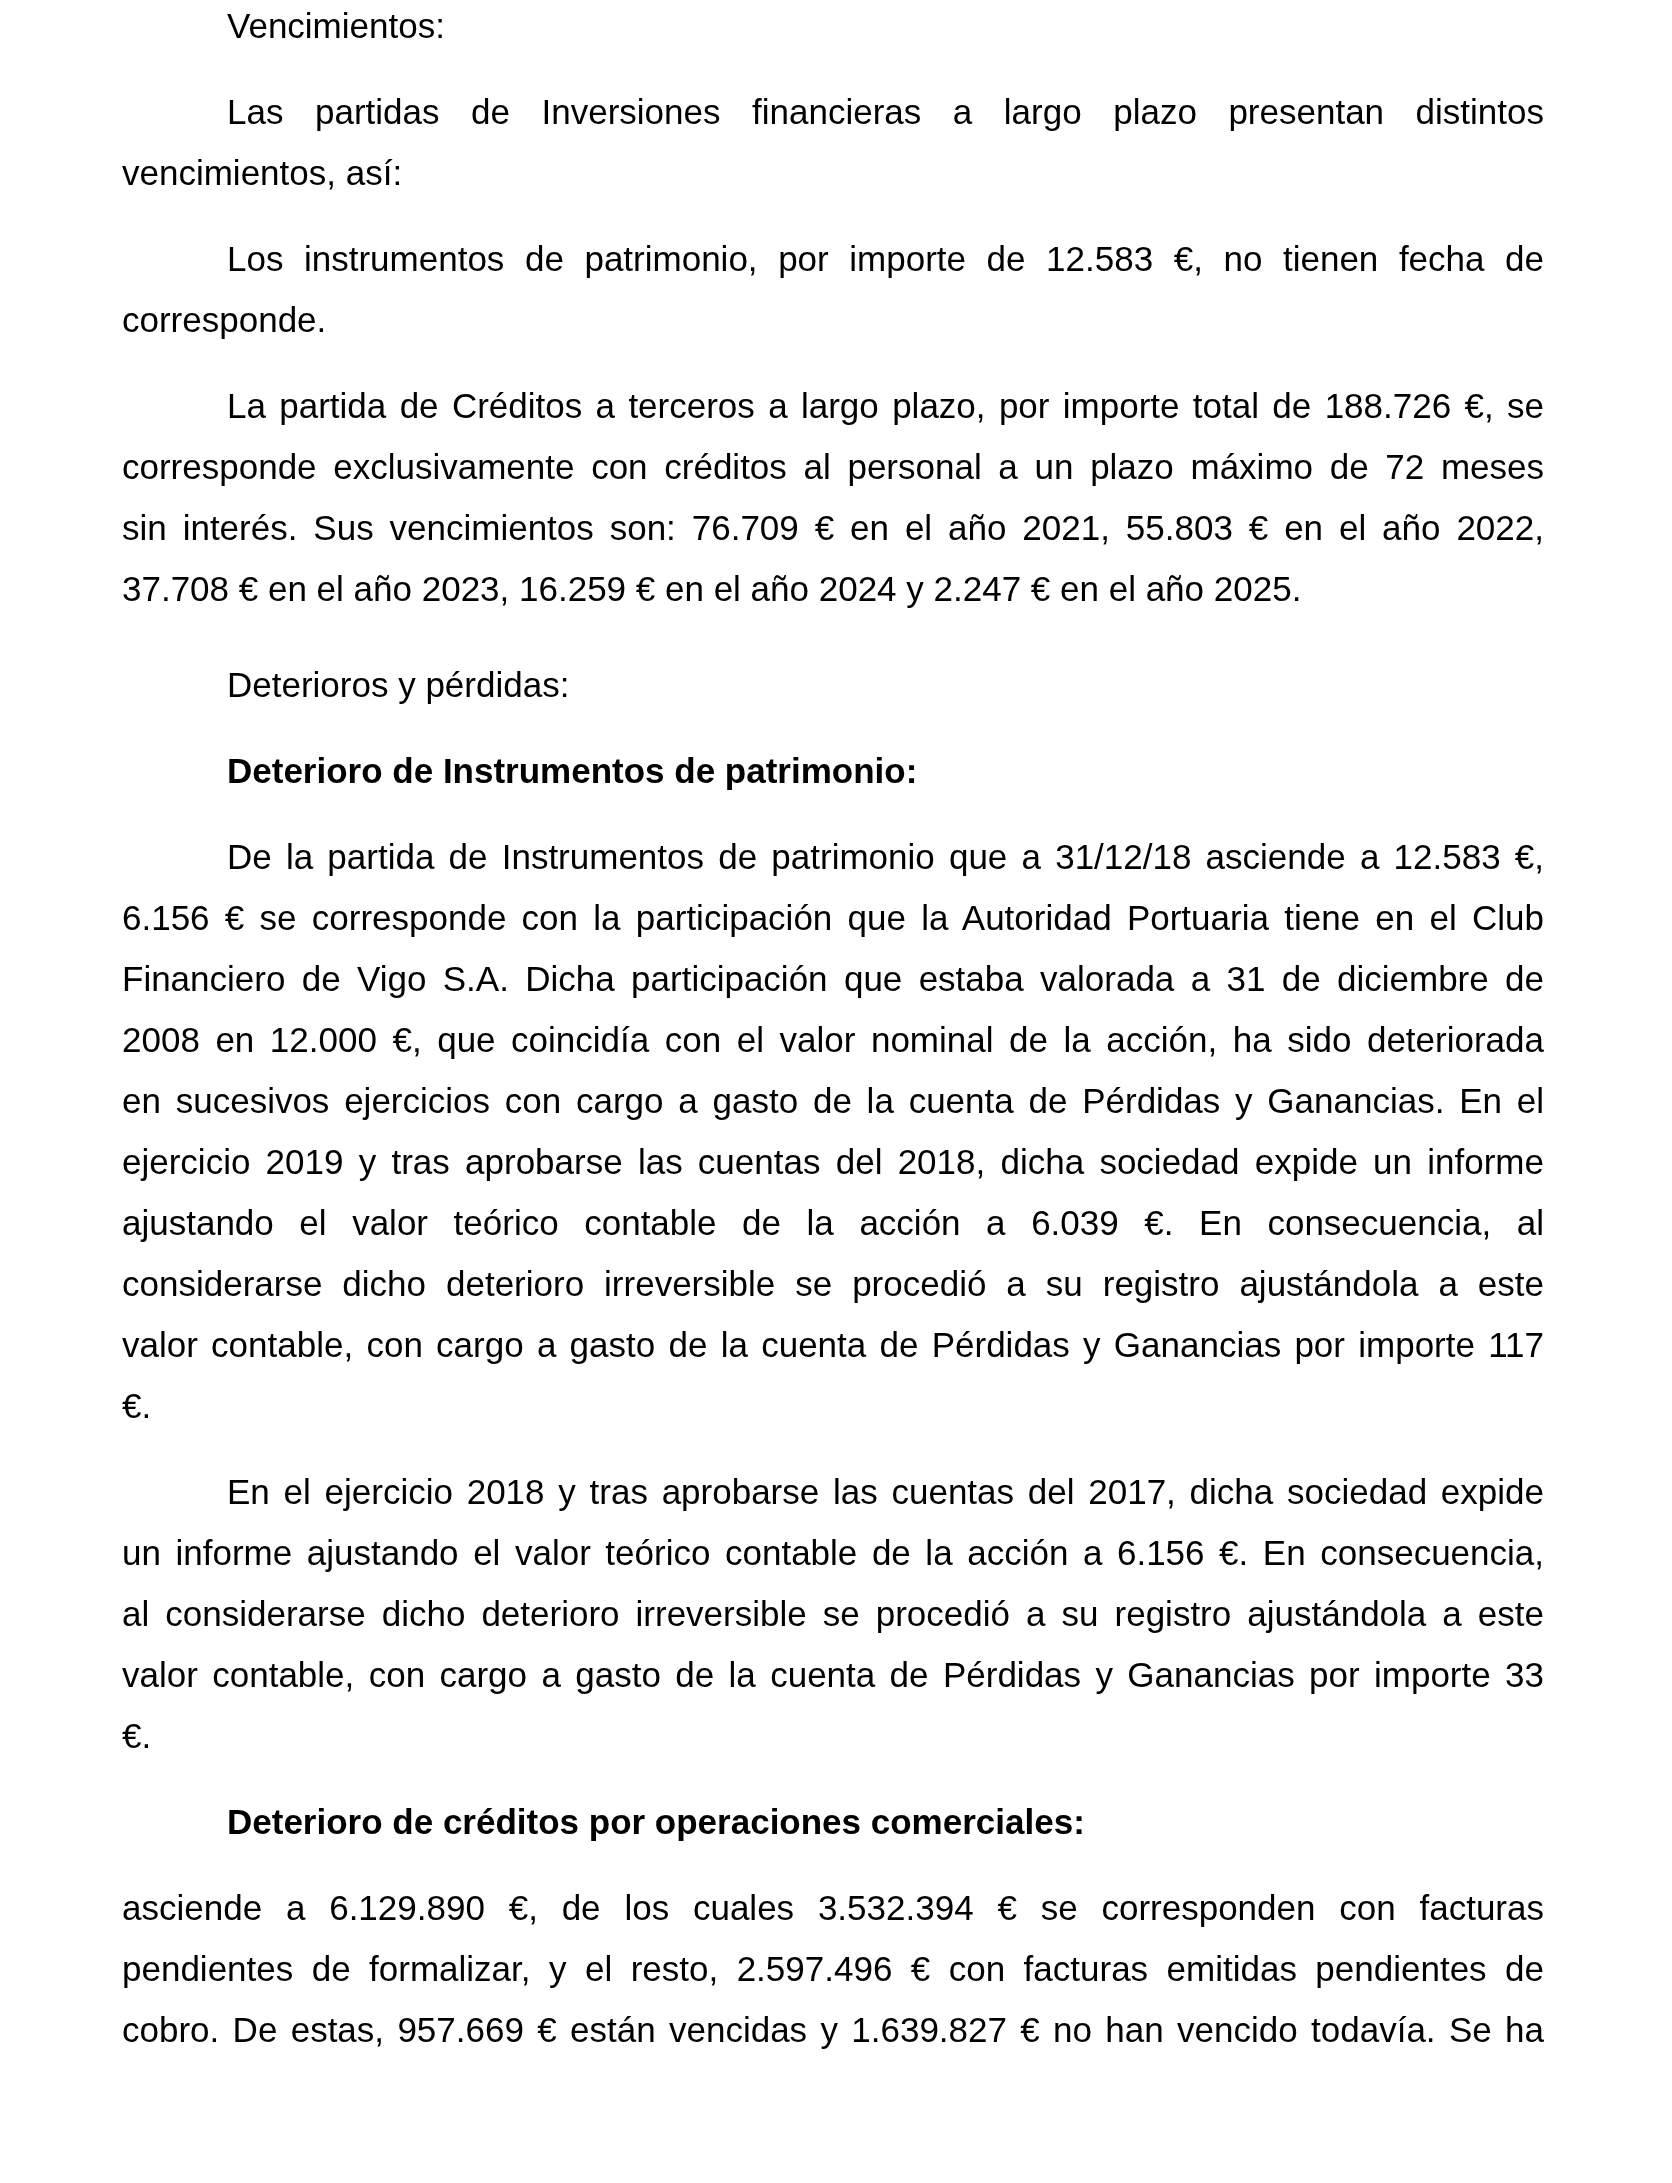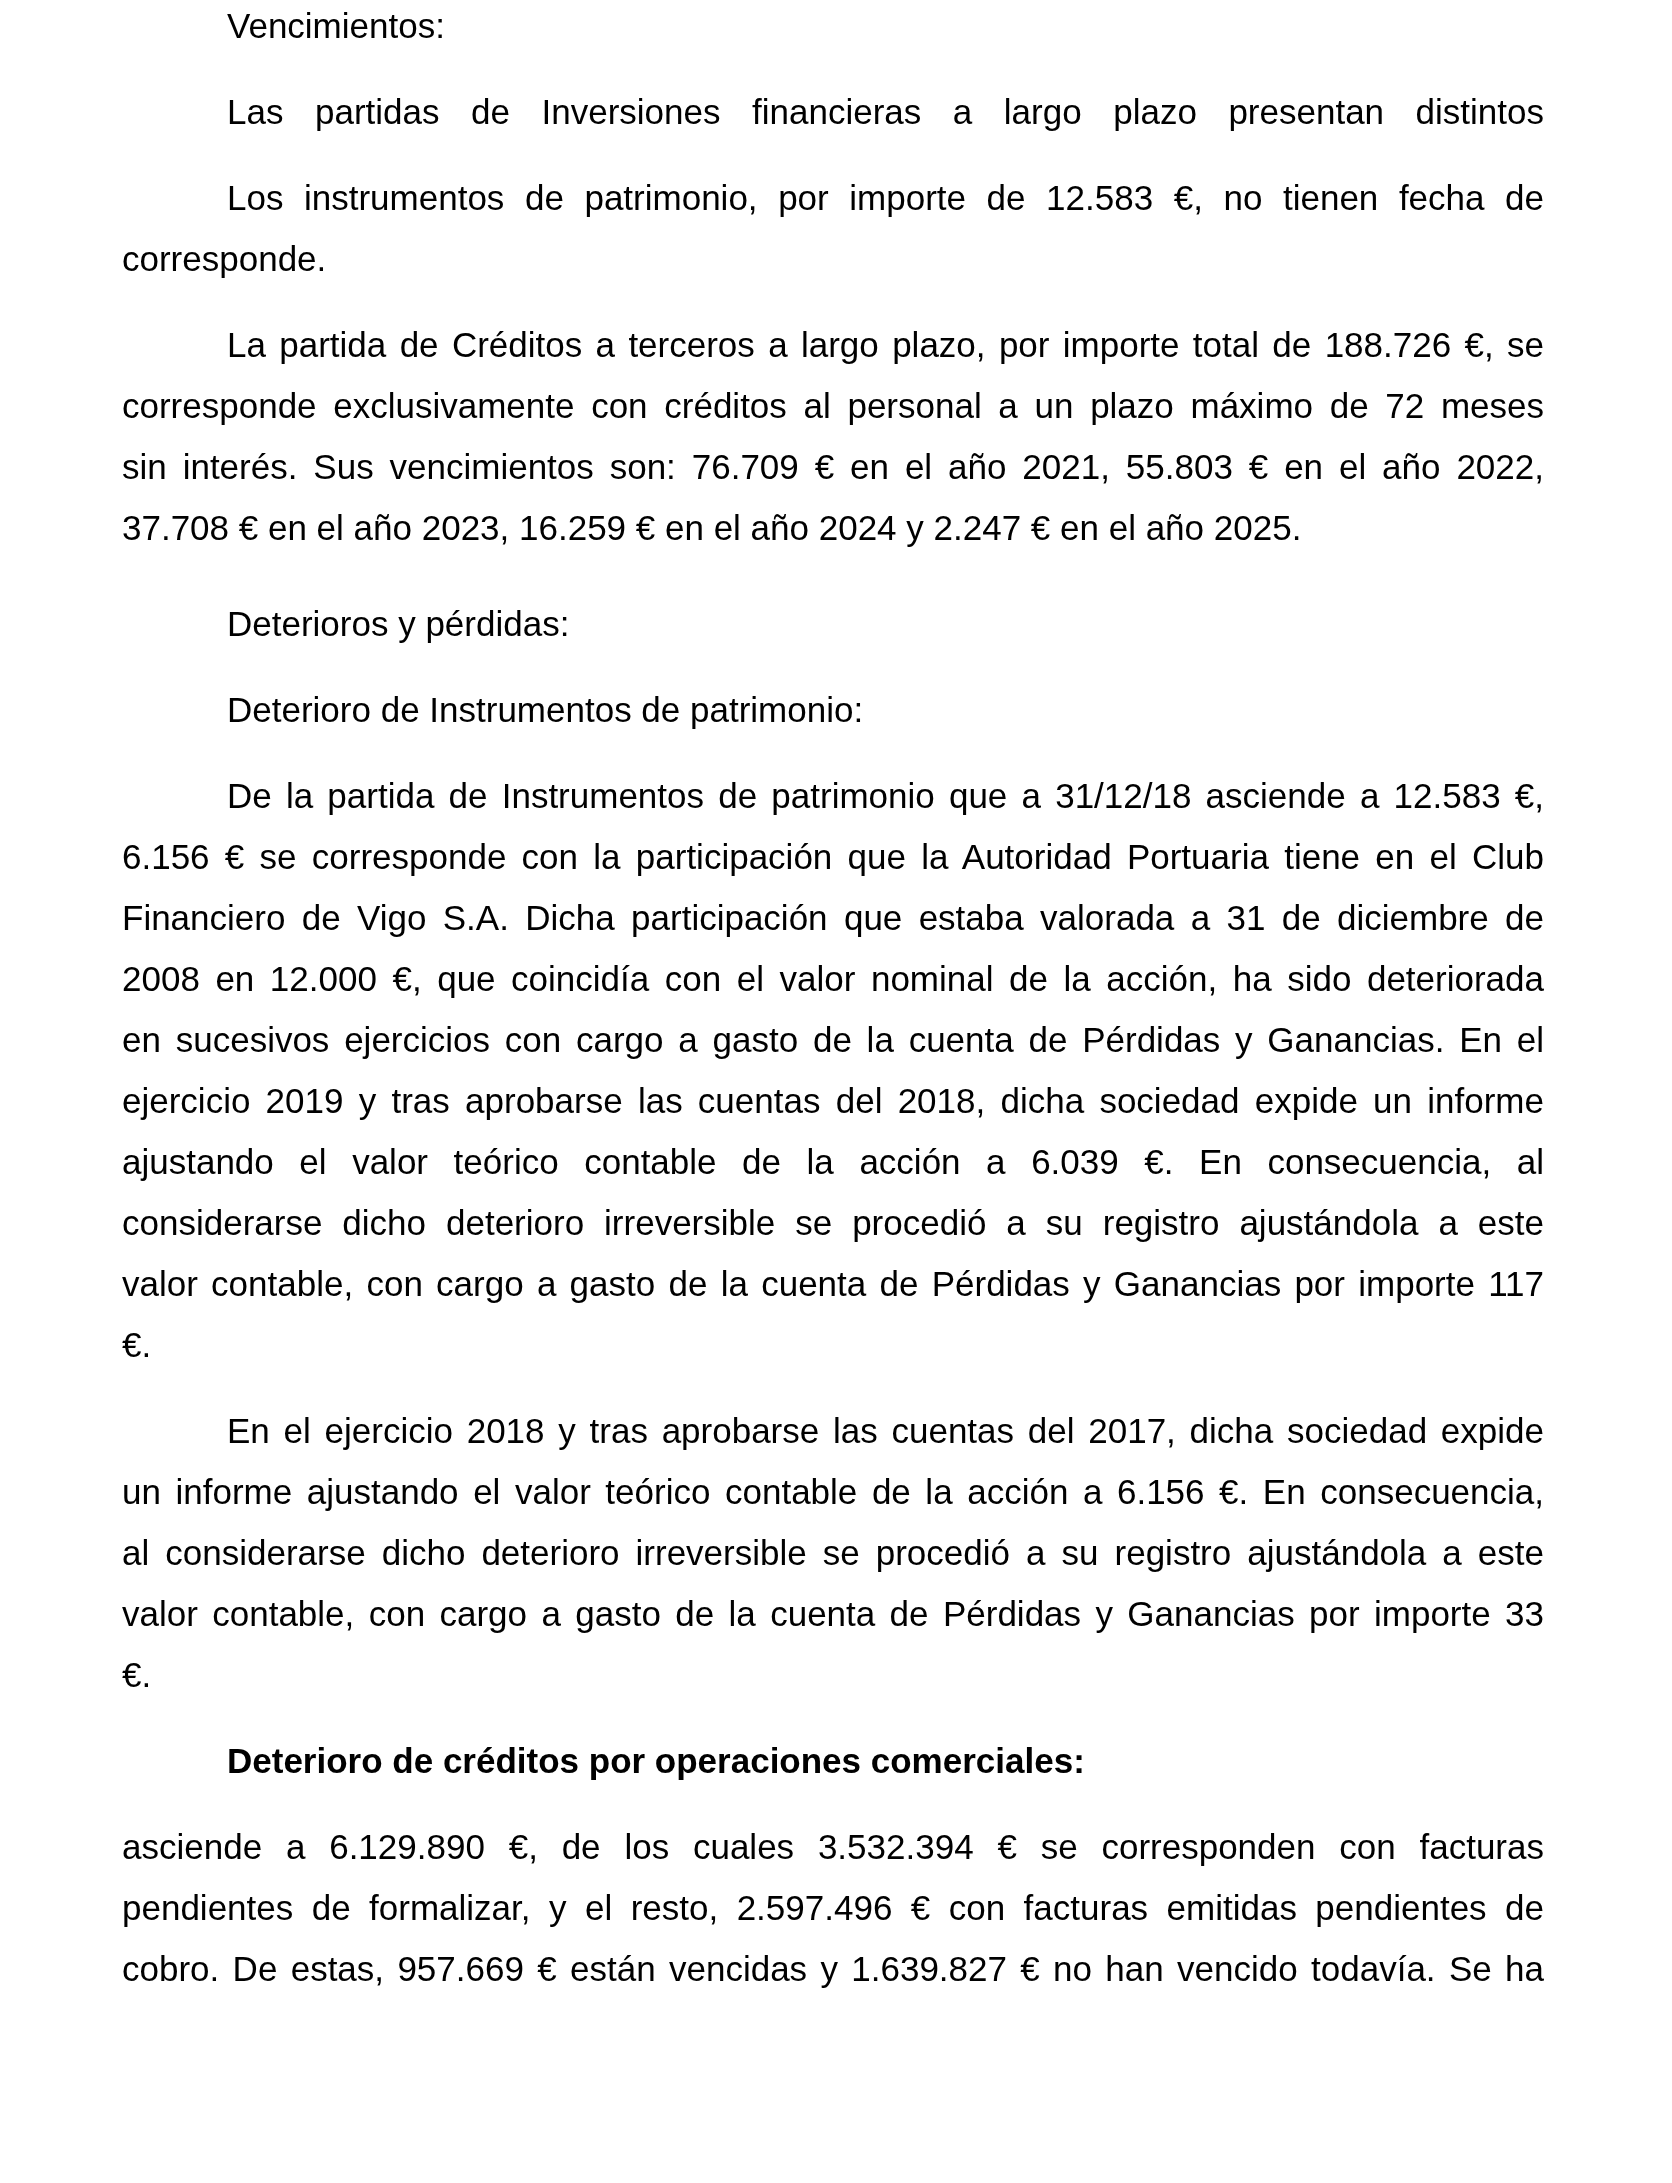--- a/index.html
+++ b/index.html
@@ -19,21 +19,21 @@
     width: 1422px;
   }
   p.block {
     margin: 0 0 25px 0;
     padding: 0;
     font-size: 35px;
     line-height: 61px;
     color: #000000;
   }
   p.block.space-before-lg { margin-top: 35px; }
-  p.block.space-before-md { margin-top: 15.7px; }
+  p.block.space-before-md { margin-top: 15.7px; font-weight: bold; }
   p.block.space-before-sm { margin-top: 12.6px; font-weight: bold; }
   .line {
     display: block;
     text-align: justify;
     text-align-last: justify;
     white-space: normal;
   }
   .line.first { margin-left: 105px; }
   .line.last { text-align-last: left; }
 </style>
@@ -42,20 +42,21 @@
 
 <div class="page">
   <div class="content">
 
     <p class="block heading">
       <span class="line first last">Vencimientos:</span>
     </p>
 
     <p class="block paragraph">
       <span class="line first">Las partidas de Inversiones financieras a largo plazo presentan distintos</span>
+      <span class="line last">vencimientos, así:</span>
     </p>
 
     <p class="block paragraph">
       <span class="line first">Los instrumentos de patrimonio, por importe de 12.583 €, no tienen fecha de</span>
       <span class="line last">corresponde.</span>
     </p>
 
     <p class="block paragraph">
       <span class="line first">La partida de Créditos a terceros a largo plazo, por importe total de 188.726 €, se</span>
       <span class="line">corresponde exclusivamente con créditos al personal a un plazo máximo de 72 meses</span>

